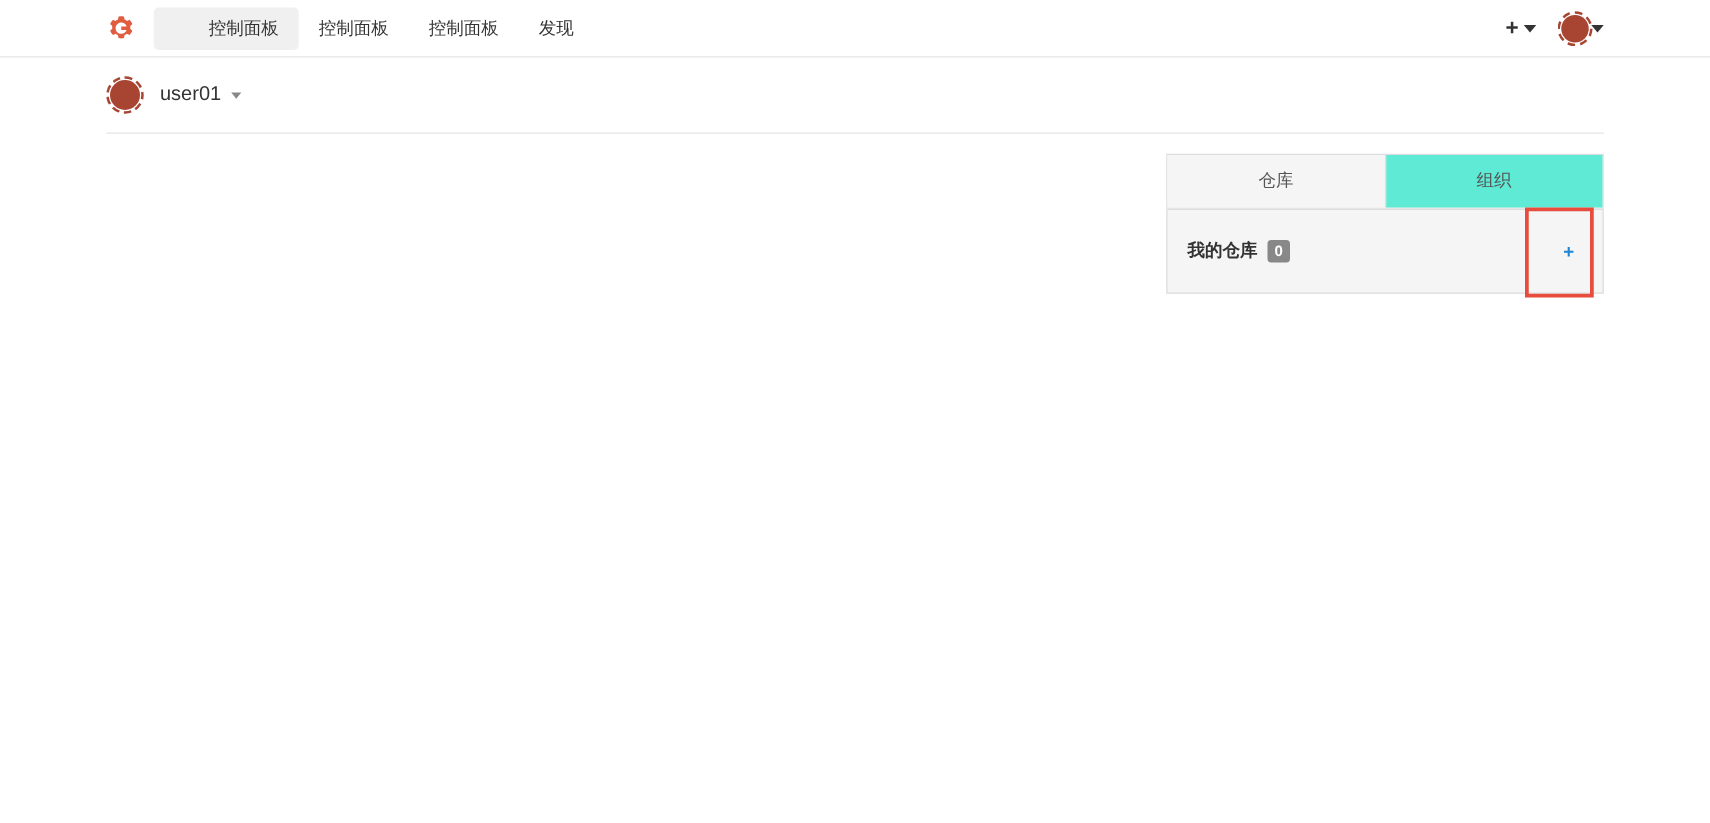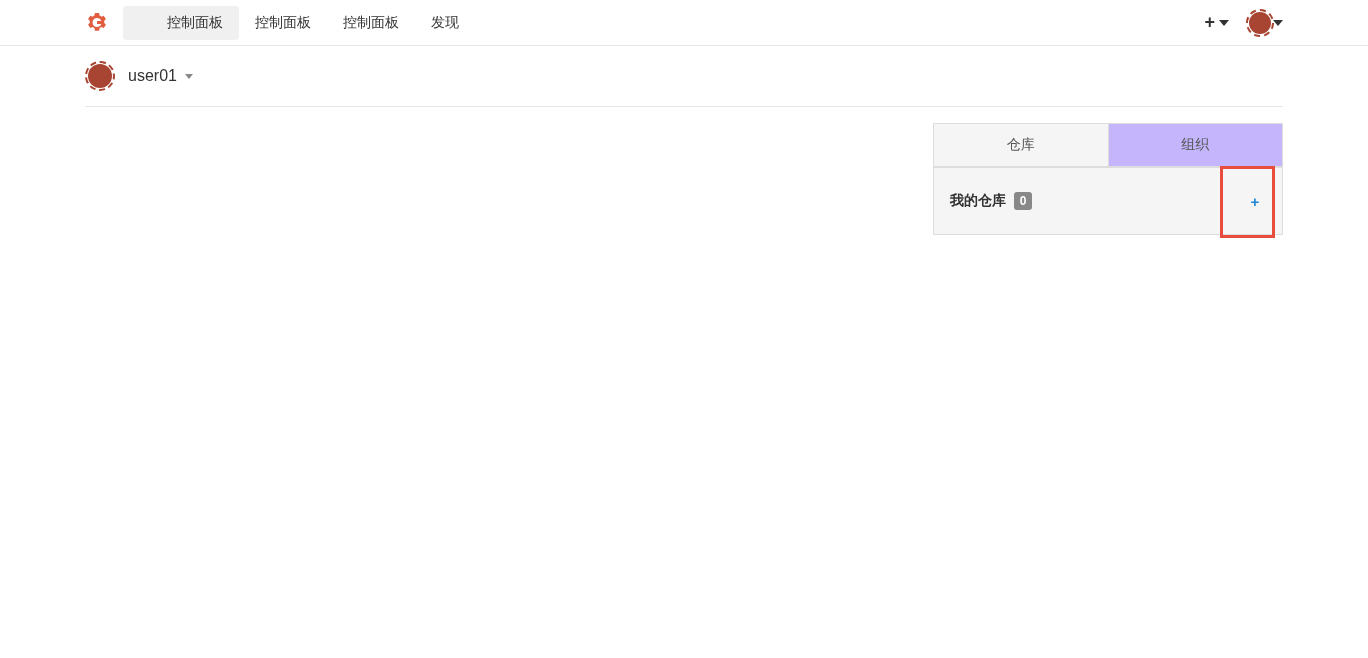--- a/index.html
+++ b/index.html
@@ -133,21 +133,21 @@
       margin-bottom: 0;
     }
     .tab {
       flex: 1;
       text-align: center;
       padding: 12px 0;
       cursor: pointer;
       font-size: 14px;
       color: #555;
       border-right: 1px solid #ddd;
-      background: #c4b5fd;
+      background: #5eead4;
     }
     .tab:last-child {
       border-right: none;
     }
     .tab.active {
       background: #f5f5f5;
     }
     .panel-section {
       border: 1px solid #ddd;
       background: #f5f5f5;

